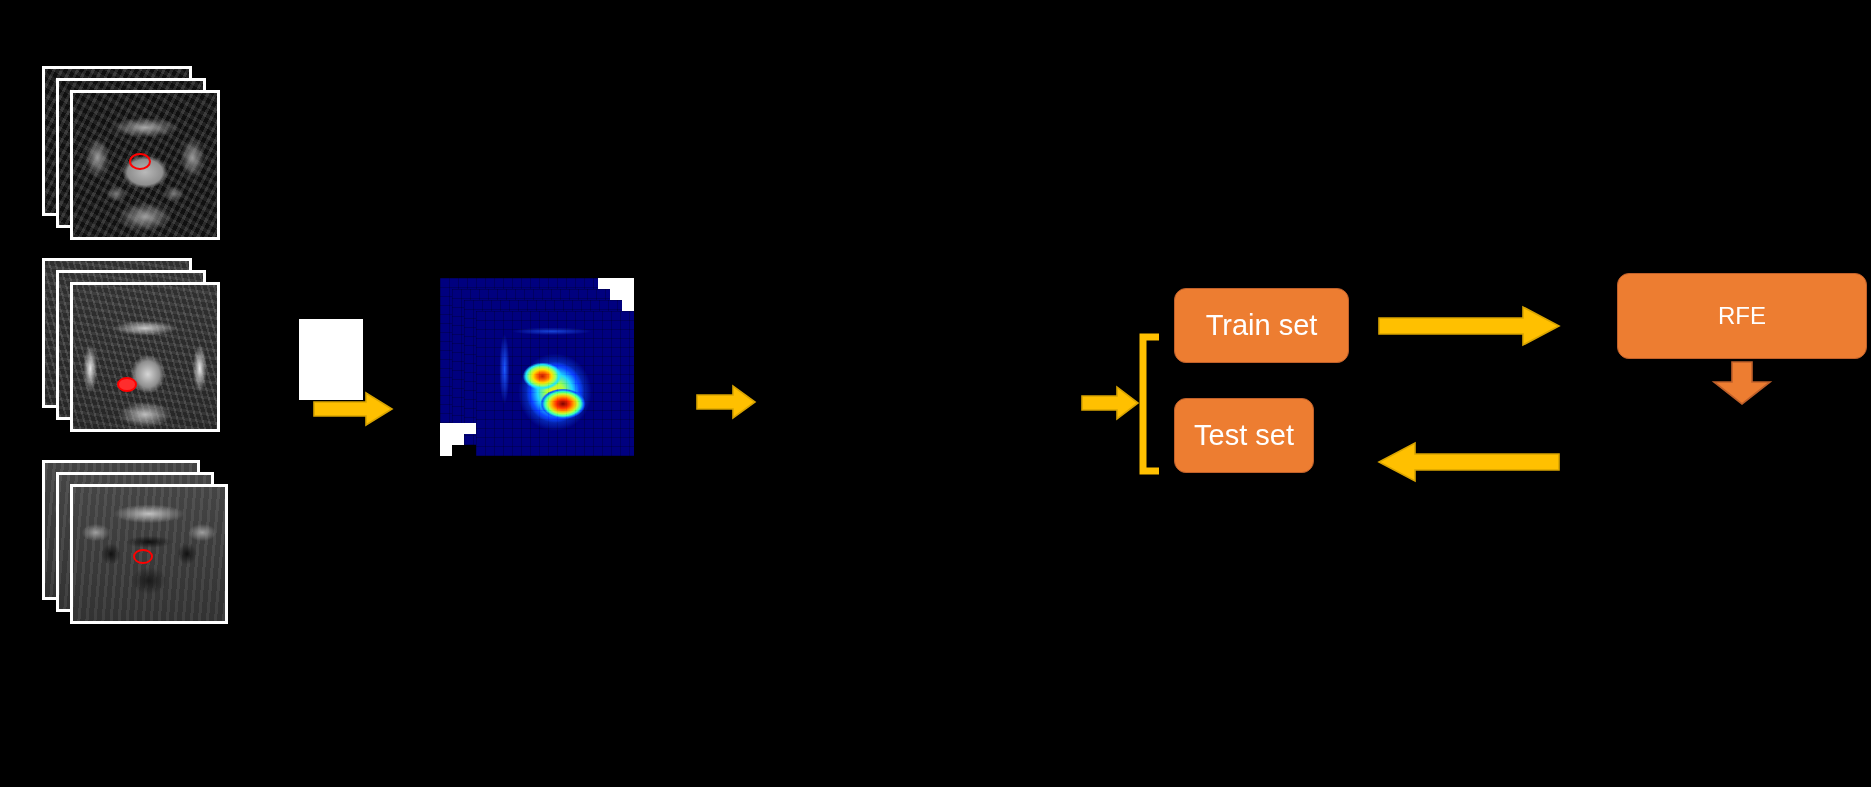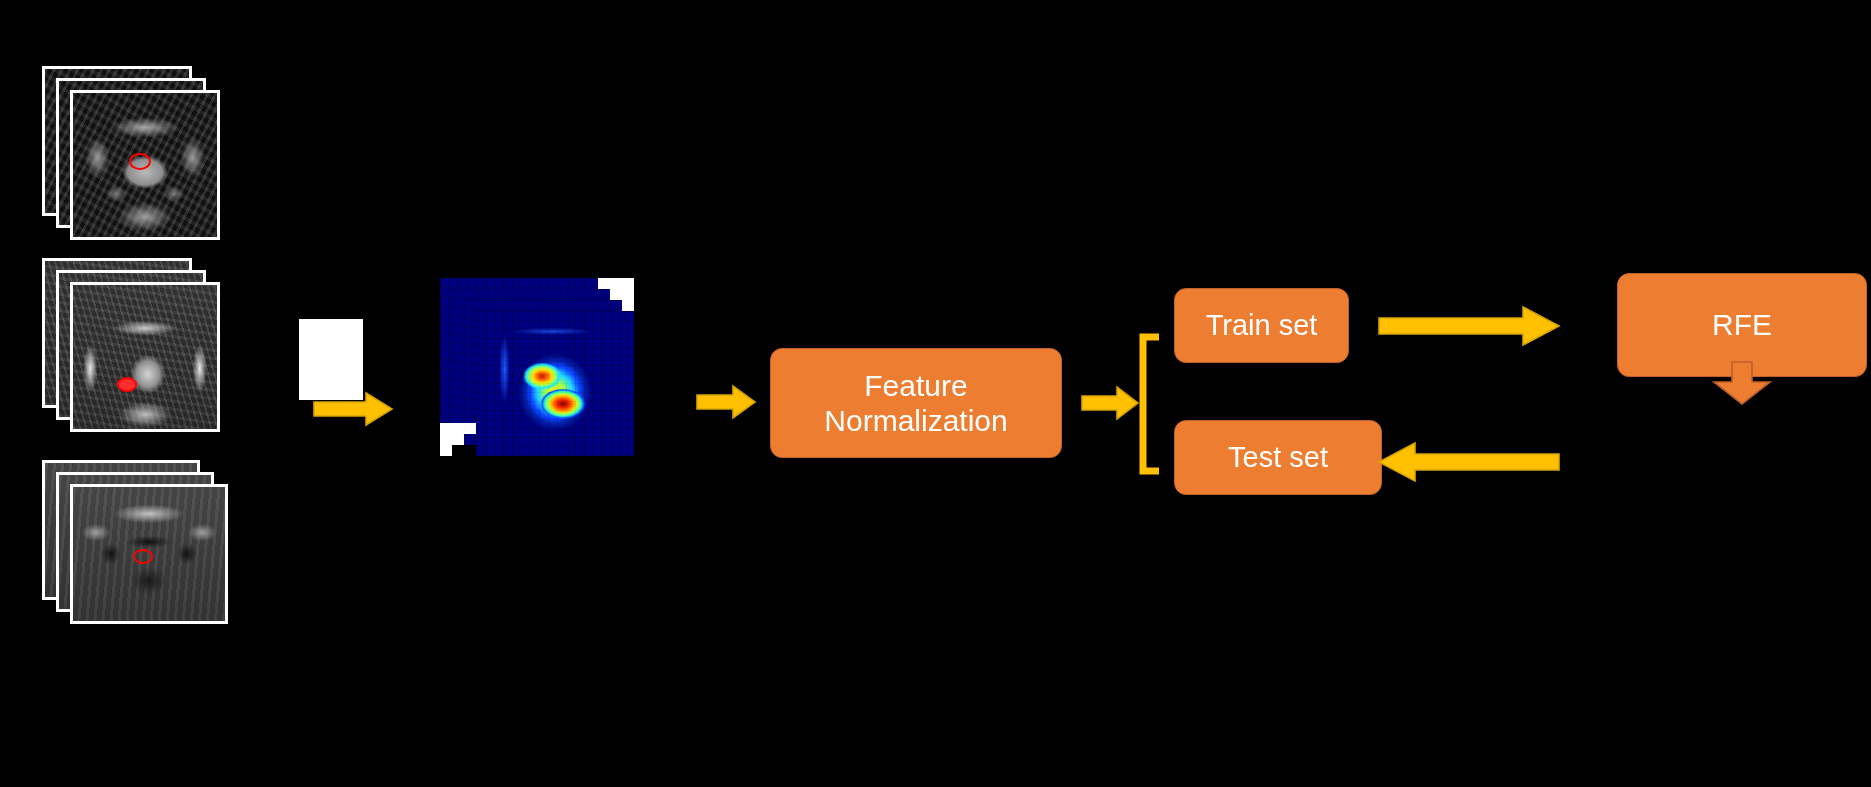--- a/index.html
+++ b/index.html
@@ -239,52 +239,50 @@
     <div class="heat-white-tr" style="left:0px; top:156px; width:24px; height:11px;"></div>
     <div class="heat-white-tr" style="left:0px; top:167px; width:12px; height:11px;"></div>
   </div>
 
   <div class="arrow-r" style="left:697px; top:386px; width:58px; height:32px;">
     <svg viewBox="0 0 58 32" preserveAspectRatio="none">
       <polygon points="0,9 36,9 36,0 58,16 36,32 36,23 0,23" fill="#FFC000" stroke="#D9A400" stroke-width="1.6"></polygon>
     </svg>
   </div>
 
-  <div class="box" style="left:770px; top:348px; width:292px; height:110px; font-size:30px;">Feature
-Normalization</div>
 
   <div class="arrow-r" style="left:1082px; top:387px; width:56px; height:32px;">
     <svg viewBox="0 0 56 32" preserveAspectRatio="none">
       <polygon points="0,9 35,9 35,0 56,16 35,32 35,23 0,23" fill="#FFC000" stroke="#D9A400" stroke-width="1.6"></polygon>
     </svg>
   </div>
 
   <div class="bracket" style="left:1139px; top:334px; width:26px; height:140px;">
     <svg viewBox="0 0 26 140" preserveAspectRatio="none">
       <path d="M 20 3 L 4 3 L 4 137 L 20 137" fill="none" stroke="#FFC000" stroke-width="7" stroke-linecap="butt" stroke-linejoin="miter"></path>
     </svg>
   </div>
 
   <div class="box" style="left:1174px; top:288px; width:175px; height:75px; font-size:29px;">Train set</div>
 
-  <div class="box" style="left:1174px; top:420px; width:208px; height:75px; font-size:29px;text-align:center;">Test set</div>
+  <div class="box" style="left:1174px; top:398px; width:140px; height:75px; font-size:29px;text-align:center;">Test set</div>
 
   <div class="arrow-r" style="left:1379px; top:307px; width:180px; height:38px;">
     <svg viewBox="0 0 180 38" preserveAspectRatio="none">
       <polygon points="0,11 144,11 144,0 180,19 144,38 144,27 0,27" fill="#FFC000" stroke="#D9A400" stroke-width="1.6"></polygon>
     </svg>
   </div>
 
   <div class="arrow-l" style="left:1379px; top:443px; width:180px; height:38px;">
     <svg viewBox="0 0 180 38" preserveAspectRatio="none">
       <polygon points="180,11 36,11 36,0 0,19 36,38 36,27 180,27" fill="#FFC000" stroke="#D9A400" stroke-width="1.6"></polygon>
     </svg>
   </div>
 
-  <div class="box" style="left:1617px; top:273px; width:250px; height:104px; font-size:30px;">RFE</div>
+  <div class="box" style="left:1617px; top:273px; width:250px; height:86px; font-size:24px;">RFE</div>
 
   <div class="arrow-d" style="left:1712px; top:362px; width:60px; height:42px;">
     <svg viewBox="0 0 60 42" preserveAspectRatio="none">
       <polygon points="20,0 40,0 40,20 58,20 30,42 2,20 20,20" fill="#ED7D31" stroke="#C0602A" stroke-width="1.6"></polygon>
     </svg>
   </div>
 
 
 </div>
 

